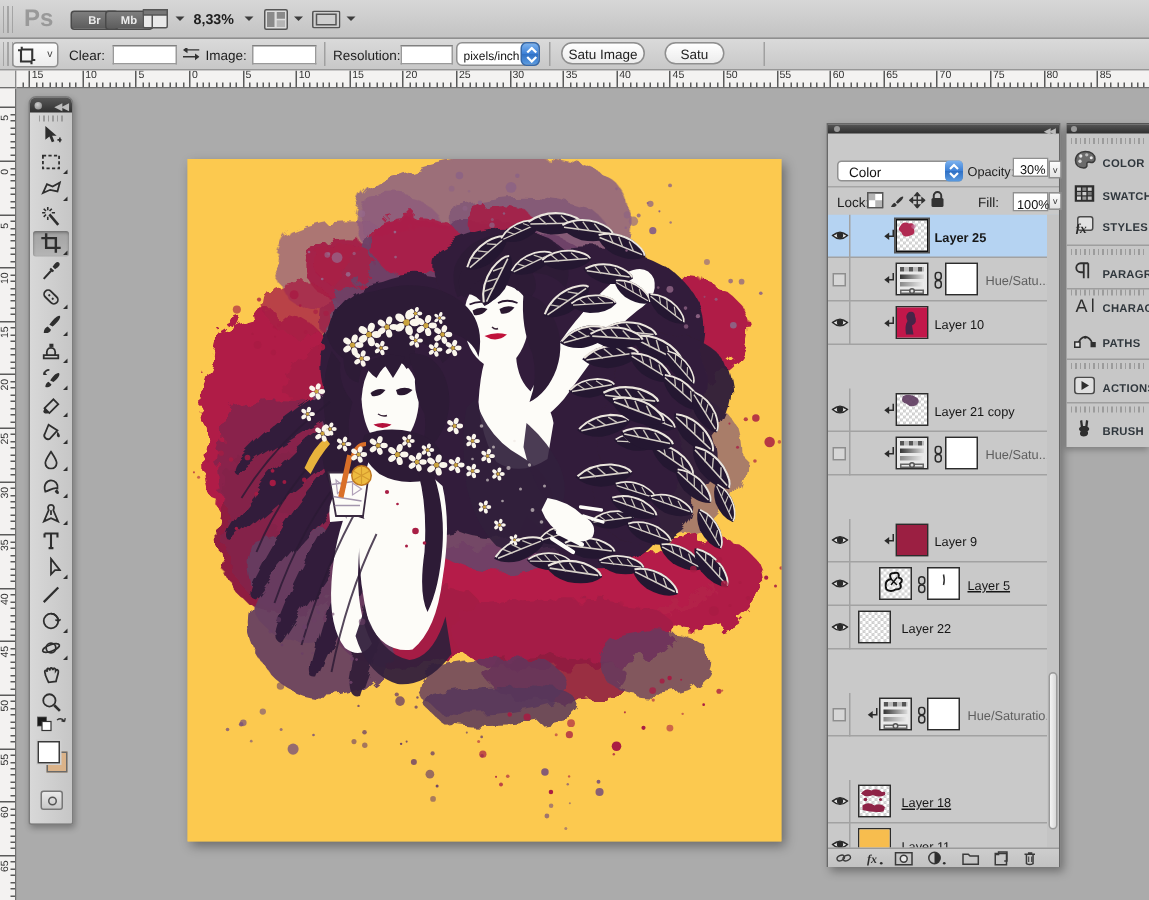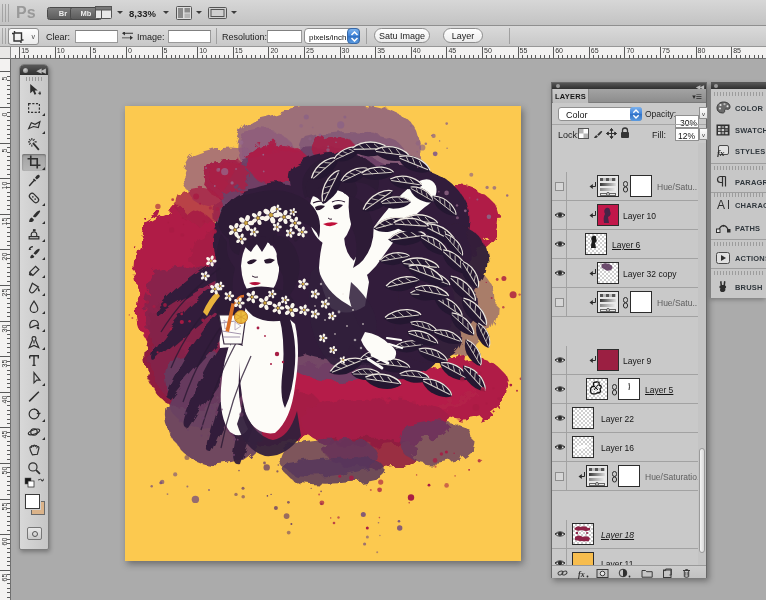--- a/index.html
+++ b/index.html
@@ -154,21 +154,21 @@
   <div class="abs" id="combo">
       <span style="position:absolute;left:4px;top:4px;">pixels/inch</span>
     <span class="blue">
         <svg style="position:absolute;left:2px;top:2px;" width="9" height="11" viewBox="0 0 9 11">
           <path d="M1.5 4 L4.5 1 L7.5 4 M1.5 7 L4.5 10 L7.5 7" stroke="#fff" stroke-width="1.5" fill="none"></path>
         </svg>
       </span>
   </div>
   <div class="abs vsep" style="left:366px;"></div>
   <div class="abs pill" style="left:374px;width:56px;line-height:14px;">Satu Image</div>
-  <div class="abs pill" style="left:443px;width:40px;line-height:14px;">Layer</div>
+  <div class="abs pill" style="left:443px;width:40px;line-height:14px;">Satu</div>
   <div class="abs vsep" style="left:509px;"></div>
 </div>
 
 <div class="abs" id="rcorner"></div>
 <div class="abs" id="hruler">
     <div class="htick" style="left:-0.7px;height:3px;"></div>
     <div class="htick" style="left:3.7px;height:3px;"></div>
     <div class="htick" style="left:8.2px;height:11px;"></div>
     <div class="hnum" style="left:10.2px;">15</div>
     <div class="htick" style="left:12.6px;height:3px;"></div>
@@ -1586,35 +1586,31 @@
   <div class="abs" style="left:7px;top:462px;width:15px;height:13px;background:linear-gradient(#e9e9e9,#c9c9c9);border:1px solid #777;border-radius:2px;">
     <div style="position:absolute;left:3.5px;top:2.5px;width:6px;height:6px;border:1.5px solid #555;border-radius:50%;"></div>
   </div>
 </div>
 
 <div class="abs" id="layers">
   <div class="abs" id="lphead">
       <div class="circ"></div>
     <div style="position:absolute;right:3px;top:0px;color:#bbb;font-size:6px;letter-spacing:-1px;">◀◀</div>
     </div>
-  <div class="abs" id="lptabs">
-      <div id="lptab">LAYERS</div>
-    <div id="lpmenu">▾☰</div>
-    </div>
   <div class="abs" id="lpctrl">
     <div class="wbox" id="blendbox">
         <span style="position:absolute;left:7px;top:2px;">Color</span>
       <span class="blue">
           <svg style="position:absolute;left:2px;top:1px;" width="8" height="12" viewBox="0 0 9 11">
             <path d="M1.5 4 L4.5 1 L7.5 4 M1.5 7 L4.5 10 L7.5 7" stroke="#fff" stroke-width="1.6" fill="none"></path>
           </svg>
         </span>
     </div>
     <div class="abs lbl" style="left:93px;top:6px;font-size:8.5px;">Opacity:</div>
-    <div class="wbox" style="left:123px;top:12px;width:24px;height:13px;font-size:8.5px;color:#111;">
+    <div class="wbox" style="left:123px;top:2px;width:24px;height:13px;font-size:8.5px;color:#111;">
         <span style="position:absolute;left:4px;top:2px;">30%</span>
       </div>
     <div class="vbtn" style="left:147px;top:4px;">v</div>
     <div style="position:absolute;left:0;top:21px;width:154px;height:1px;background:#a5a5a5;"></div>
     <div class="abs lbl" style="left:6px;top:27px;font-size:9px;">Lock:</div>
     <svg class="abs" style="left:26px;top:25px;" width="11" height="11" viewBox="0 0 11 11">
         <rect x="0.5" y="0.5" width="10" height="10" fill="#fff" stroke="#555"></rect>
         <path d="M0.5 0.5 h5 v5 h-5 z M5.5 5.5 h5 v5 h-5 z" fill="#b5b5b5"></path>
         <rect x="0.5" y="0.5" width="10" height="10" fill="none" stroke="#555"></rect>
       </svg>
@@ -1624,25 +1620,43 @@
       </svg>
     <svg class="abs" style="left:54px;top:25px;" width="11" height="11" viewBox="0 0 11 11">
         <path d="M5.5 0.5 v10 M0.5 5.5 h10 M5.5 0.5 l-1.5 1.8 h3 z M5.5 10.5 l-1.5 -1.8 h3 z M0.5 5.5 l1.8 -1.5 v3 z M10.5 5.5 l-1.8 -1.5 v3 z" stroke="#333" stroke-width="1" fill="#333"></path>
       </svg>
     <svg class="abs" style="left:68px;top:24px;" width="10" height="12" viewBox="0 0 10 12">
         <path d="M2.5 5 v-1.5 a2.5 2.5 0 0 1 5 0 V5" fill="none" stroke="#333" stroke-width="1.3"></path>
         <rect x="1" y="5" width="8" height="6" rx="1" fill="#333"></rect>
       </svg>
     <div class="abs lbl" style="left:100px;top:27px;font-size:9px;">Fill:</div>
     <div class="wbox" style="left:123px;top:25px;width:24px;height:13px;font-size:8.5px;color:#111;">
-        <span style="position:absolute;left:2px;top:2px;">12%</span>
+        <span style="position:absolute;left:2px;top:2px;">100%</span>
       </div>
     <div class="vbtn" style="left:147px;top:25px;">v</div>
   </div>
   <div class="abs" id="lplist">
+      <div class="lrow selrow" style="top:0px;">
+        <div class="eyecol">
+          <svg style="position:absolute;left:2px;top:9px;" width="12" height="10" viewBox="0 0 12 10">
+            <path d="M1 5 Q6 0.5 11 5 Q6 9.5 1 5 Z" fill="#e8e8e8" stroke="#2a2a2a" stroke-width="0.9"></path>
+            <circle cx="6" cy="5" r="2.1" fill="#2a2a2a"></circle>
+            <path d="M1 5 Q6 2 11 5" fill="none" stroke="#2a2a2a" stroke-width="0.7"></path>
+          </svg>
+        </div>
+        <svg style="position:absolute;left:37px;top:10px;" width="8" height="10" viewBox="0 0 8 10">
+          <path d="M6.5 0 v4.5 h-4" fill="none" stroke="#2a2a2a" stroke-width="1"></path>
+          <path d="M3.8 2 L0.5 4.5 L3.8 7 Z" fill="#2a2a2a" transform="translate(0,0)"></path>
+        </svg>
+        <div class="thumb checker" style="left:45px;top:3px;width:22px;height:22px;border:1px solid #111;box-shadow:0 0 0 1px #555;"><svg width="20" height="20" viewBox="0 0 20 20">
+            <path d="M2 4 Q4 0 8 2 Q12 1 11 5 Q13 9 9 10 Q4 12 3 8 Q0 6 2 4Z" fill="#b02a52"></path>
+            <circle cx="11" cy="4" r="1.5" fill="#c06a92" opacity="0.7"></circle>
+          </svg></div>
+        <div class="lname " style="left:71px;font-weight:bold;">Layer 25</div>
+      </div>
       <div class="lrow" style="top:29px;">
         <div class="eyecol">
           <div style="position:absolute;left:3px;top:10px;width:9px;height:9px;background:#d6d6d6;border:1px solid #8e8e8e;"></div>
         </div>
         <svg style="position:absolute;left:37px;top:10px;" width="8" height="10" viewBox="0 0 8 10">
           <path d="M6.5 0 v4.5 h-4" fill="none" stroke="#2a2a2a" stroke-width="1"></path>
           <path d="M3.8 2 L0.5 4.5 L3.8 7 Z" fill="#2a2a2a" transform="translate(0,0)"></path>
         </svg>
         <div class="thumb" style="left:45px;top:3px;width:22px;height:22px;background:#e9e9e9;">
           <div style="position:absolute;left:2px;top:2px;width:16px;height:3px;background:repeating-linear-gradient(90deg,#555 0 3px,#bbb 3px 6px);"></div>
@@ -1671,50 +1685,36 @@
           <path d="M3.8 2 L0.5 4.5 L3.8 7 Z" fill="#2a2a2a" transform="translate(0,0)"></path>
         </svg>
         <div class="thumb " style="left:45px;top:3px;width:22px;height:22px;">
           <div style="position:absolute;inset:0;background:#c2174a;"></div>
           <svg style="position:absolute;left:0;top:0;" width="20" height="20" viewBox="0 0 20 20">
             <path d="M8 3 Q12 2 12 6 Q14 10 10 12 L11 18 L6 18 Q5 12 7 9 Q5 5 8 3Z" fill="#472447"></path>
           </svg>
         </div>
         <div class="lname " style="left:71px;">Layer 10</div>
       </div>
-      <div class="lrow" style="top:87px;">
-        <div class="eyecol">
-          <svg style="position:absolute;left:2px;top:9px;" width="12" height="10" viewBox="0 0 12 10">
-            <path d="M1 5 Q6 0.5 11 5 Q6 9.5 1 5 Z" fill="#e8e8e8" stroke="#2a2a2a" stroke-width="0.9"></path>
-            <circle cx="6" cy="5" r="2.1" fill="#2a2a2a"></circle>
-            <path d="M1 5 Q6 2 11 5" fill="none" stroke="#2a2a2a" stroke-width="0.7"></path>
-          </svg>
-        </div>
-        <div class="thumb checker" style="left:33px;top:3px;width:22px;height:22px;"><svg width="19" height="19" viewBox="0 0 19 19">
-            <path d="M7 2 Q11 1 10 5 Q12 7 9 9 L10 14 L5 14 Q5 9 6 7 Q4 4 7 2Z" fill="#1a1a1a"></path>
-            <circle cx="8" cy="3.5" r="1.8" fill="#1a1a1a"></circle>
-          </svg></div>
-        <div class="lname und" style="left:60px;">Layer 6</div>
-      </div>
       <div class="lrow" style="top:116px;">
         <div class="eyecol">
           <svg style="position:absolute;left:2px;top:9px;" width="12" height="10" viewBox="0 0 12 10">
             <path d="M1 5 Q6 0.5 11 5 Q6 9.5 1 5 Z" fill="#e8e8e8" stroke="#2a2a2a" stroke-width="0.9"></path>
             <circle cx="6" cy="5" r="2.1" fill="#2a2a2a"></circle>
             <path d="M1 5 Q6 2 11 5" fill="none" stroke="#2a2a2a" stroke-width="0.7"></path>
           </svg>
         </div>
         <svg style="position:absolute;left:37px;top:10px;" width="8" height="10" viewBox="0 0 8 10">
           <path d="M6.5 0 v4.5 h-4" fill="none" stroke="#2a2a2a" stroke-width="1"></path>
           <path d="M3.8 2 L0.5 4.5 L3.8 7 Z" fill="#2a2a2a" transform="translate(0,0)"></path>
         </svg>
         <div class="thumb checker" style="left:45px;top:3px;width:22px;height:22px;"><svg width="20" height="20" viewBox="0 0 20 20">
             <path d="M4 1 Q9 -1 13 2 Q16 4 13 7 Q9 9 6 6 Q2 5 4 1Z" fill="#5d3a5e" opacity="0.9"></path>
           </svg></div>
-        <div class="lname " style="left:71px;">Layer 32 copy</div>
+        <div class="lname " style="left:71px;">Layer 21 copy</div>
       </div>
       <div class="lrow" style="top:145px;">
         <div class="eyecol">
           <div style="position:absolute;left:3px;top:10px;width:9px;height:9px;background:#d6d6d6;border:1px solid #8e8e8e;"></div>
         </div>
         <svg style="position:absolute;left:37px;top:10px;" width="8" height="10" viewBox="0 0 8 10">
           <path d="M6.5 0 v4.5 h-4" fill="none" stroke="#2a2a2a" stroke-width="1"></path>
           <path d="M3.8 2 L0.5 4.5 L3.8 7 Z" fill="#2a2a2a" transform="translate(0,0)"></path>
         </svg>
         <div class="thumb" style="left:45px;top:3px;width:22px;height:22px;background:#e9e9e9;">
@@ -1773,33 +1773,20 @@
         <div class="eyecol">
           <svg style="position:absolute;left:2px;top:9px;" width="12" height="10" viewBox="0 0 12 10">
             <path d="M1 5 Q6 0.5 11 5 Q6 9.5 1 5 Z" fill="#e8e8e8" stroke="#2a2a2a" stroke-width="0.9"></path>
             <circle cx="6" cy="5" r="2.1" fill="#2a2a2a"></circle>
             <path d="M1 5 Q6 2 11 5" fill="none" stroke="#2a2a2a" stroke-width="0.7"></path>
           </svg>
         </div>
         <div class="thumb checker" style="left:20px;top:3px;width:22px;height:22px;"></div>
         <div class="lname " style="left:49px;">Layer 22</div>
       </div>
-      <div class="lrow" style="top:290px;">
-        <div class="eyecol">
-          <svg style="position:absolute;left:2px;top:9px;" width="12" height="10" viewBox="0 0 12 10">
-            <path d="M1 5 Q6 0.5 11 5 Q6 9.5 1 5 Z" fill="#e8e8e8" stroke="#2a2a2a" stroke-width="0.9"></path>
-            <circle cx="6" cy="5" r="2.1" fill="#2a2a2a"></circle>
-            <path d="M1 5 Q6 2 11 5" fill="none" stroke="#2a2a2a" stroke-width="0.7"></path>
-          </svg>
-        </div>
-        <div class="thumb checker" style="left:20px;top:3px;width:22px;height:22px;"><svg width="20" height="20" viewBox="0 0 20 20">
-            <path d="M3 12 Q8 6 16 9 Q10 13 3 12Z" fill="#fff" opacity="0.9"></path>
-          </svg></div>
-        <div class="lname " style="left:49px;">Layer 16</div>
-      </div>
       <div class="lrow" style="top:319px;">
         <div class="eyecol">
           <div style="position:absolute;left:3px;top:10px;width:9px;height:9px;background:#d6d6d6;border:1px solid #8e8e8e;"></div>
         </div>
         <svg style="position:absolute;left:26px;top:10px;" width="8" height="10" viewBox="0 0 8 10">
           <path d="M6.5 0 v4.5 h-4" fill="none" stroke="#2a2a2a" stroke-width="1"></path>
           <path d="M3.8 2 L0.5 4.5 L3.8 7 Z" fill="#2a2a2a" transform="translate(0,0)"></path>
         </svg>
         <div class="thumb" style="left:34px;top:3px;width:22px;height:22px;background:#e9e9e9;">
           <div style="position:absolute;left:2px;top:2px;width:16px;height:3px;background:repeating-linear-gradient(90deg,#555 0 3px,#bbb 3px 6px);"></div>
@@ -1822,21 +1809,21 @@
             <circle cx="6" cy="5" r="2.1" fill="#2a2a2a"></circle>
             <path d="M1 5 Q6 2 11 5" fill="none" stroke="#2a2a2a" stroke-width="0.7"></path>
           </svg>
         </div>
         <div class="thumb checker" style="left:20px;top:3px;width:22px;height:22px;"><svg width="20" height="20" viewBox="0 0 20 20">
             <path d="M1 5 Q4 1 8 3 Q12 1 15 4 Q18 3 17 6 Q13 8 9 6 Q4 8 1 5Z" fill="#8e2347"></path>
             <path d="M2 13 Q6 10 10 13 Q14 11 17 14 L16 17 Q9 18 2 16Z" fill="#8e2347"></path>
             <circle cx="4" cy="9" r="1.2" fill="#8e2347"></circle>
             <circle cx="14" cy="9" r="1" fill="#8e2347"></circle>
           </svg></div>
-        <div class="lname und" style="left:49px;font-style:italic;">Layer 18</div>
+        <div class="lname und" style="left:49px;">Layer 18</div>
       </div>
       <div class="lrow" style="top:406px;">
         <div class="eyecol">
           <svg style="position:absolute;left:2px;top:9px;" width="12" height="10" viewBox="0 0 12 10">
             <path d="M1 5 Q6 0.5 11 5 Q6 9.5 1 5 Z" fill="#e8e8e8" stroke="#2a2a2a" stroke-width="0.9"></path>
             <circle cx="6" cy="5" r="2.1" fill="#2a2a2a"></circle>
             <path d="M1 5 Q6 2 11 5" fill="none" stroke="#2a2a2a" stroke-width="0.7"></path>
           </svg>
         </div>
         <div class="thumb " style="left:20px;top:3px;width:22px;height:22px;">

